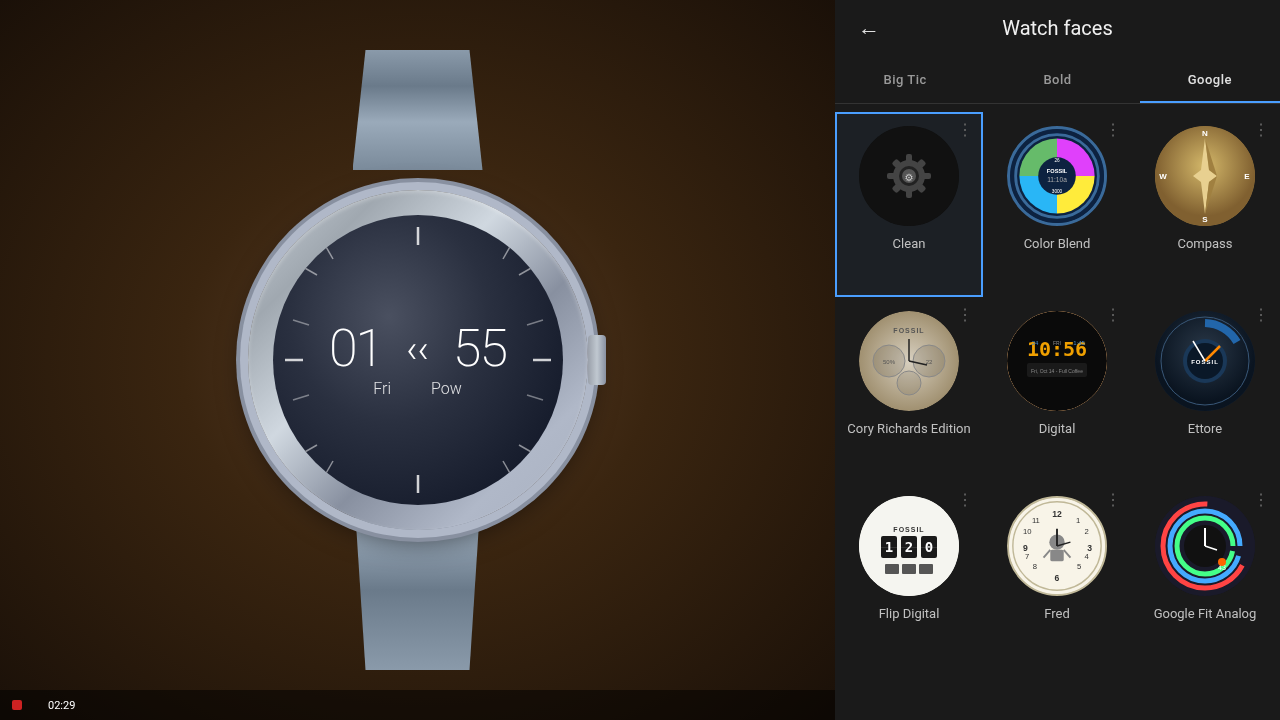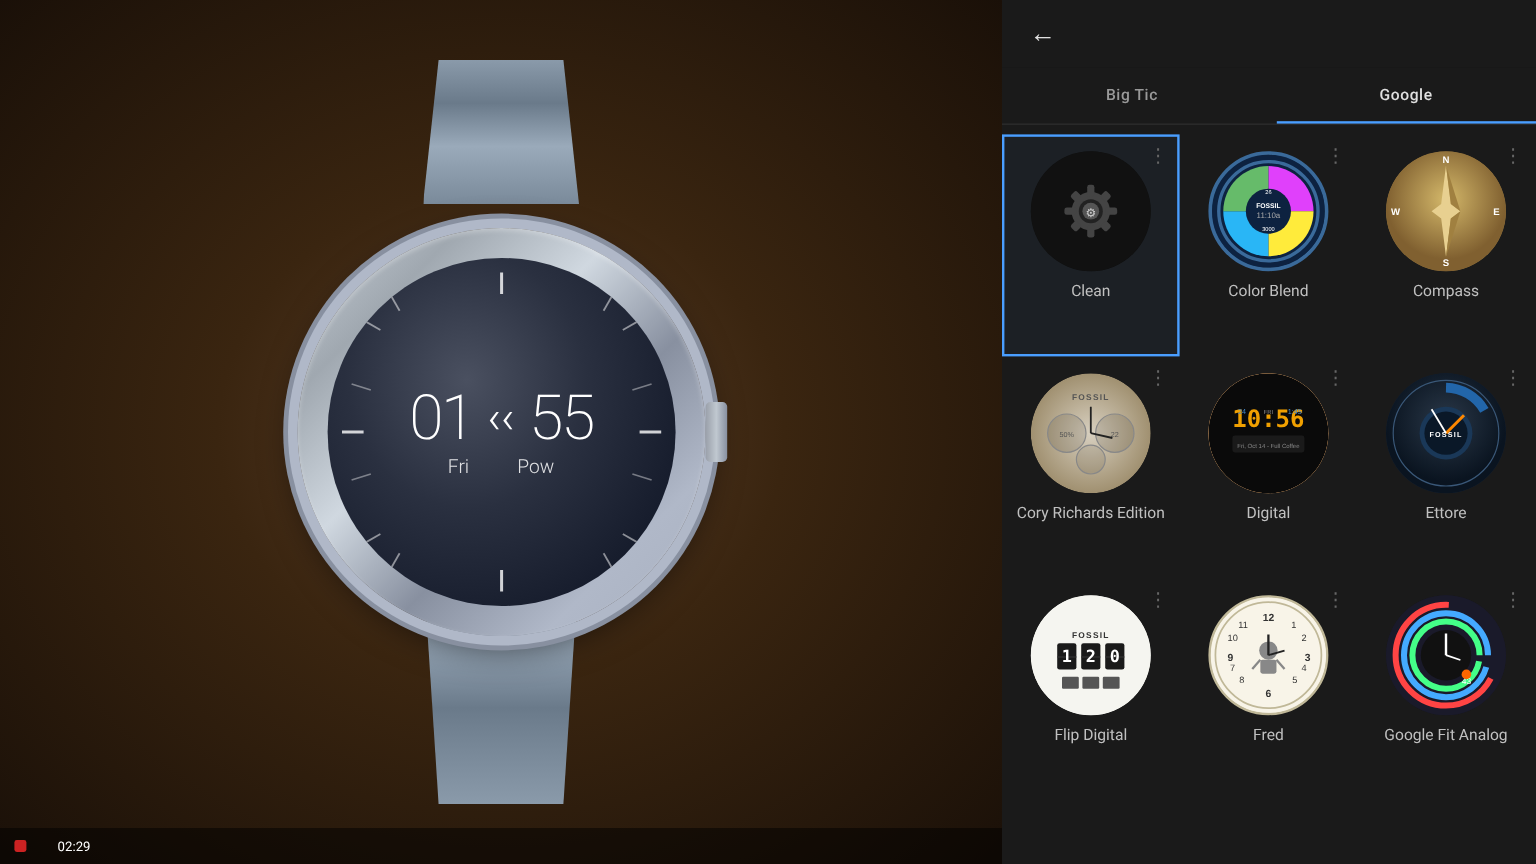--- a/index.html
+++ b/index.html
@@ -94,21 +94,21 @@
     .watch-time-display {
       display: flex;
       flex-direction: column;
       align-items: center;
       z-index: 5;
     }
 
     .watch-time-row {
       display: flex;
       align-items: center;
-      gap: 12px;
+      gap: 24px;
     }
 
     .watch-hour {
       font-size: 52px;
       font-weight: 200;
       color: white;
       letter-spacing: -2px;
       line-height: 1;
     }
 
@@ -462,26 +462,30 @@
     <span class="notification-time">02:29</span>
   </div>
 </div>
 
 <div class="right-panel">
 
   <div class="header">
     <div class="back-btn">
       <span class="back-arrow">←</span>
     </div>
+    <span class="header-title">Watch faces</span>
     <div style="width:36px;"></div>
   </div>
 
   <div class="tab-bar">
     <div class="tab">
       <span>Big Tic</span>
+    </div>
+    <div class="tab">
+      <span>Bold</span>
     </div>
     <div class="tab active">
       <span>Google</span>
     </div>
   </div>
 
   <div class="faces-grid">
 
     <div class="grid-row">
 

